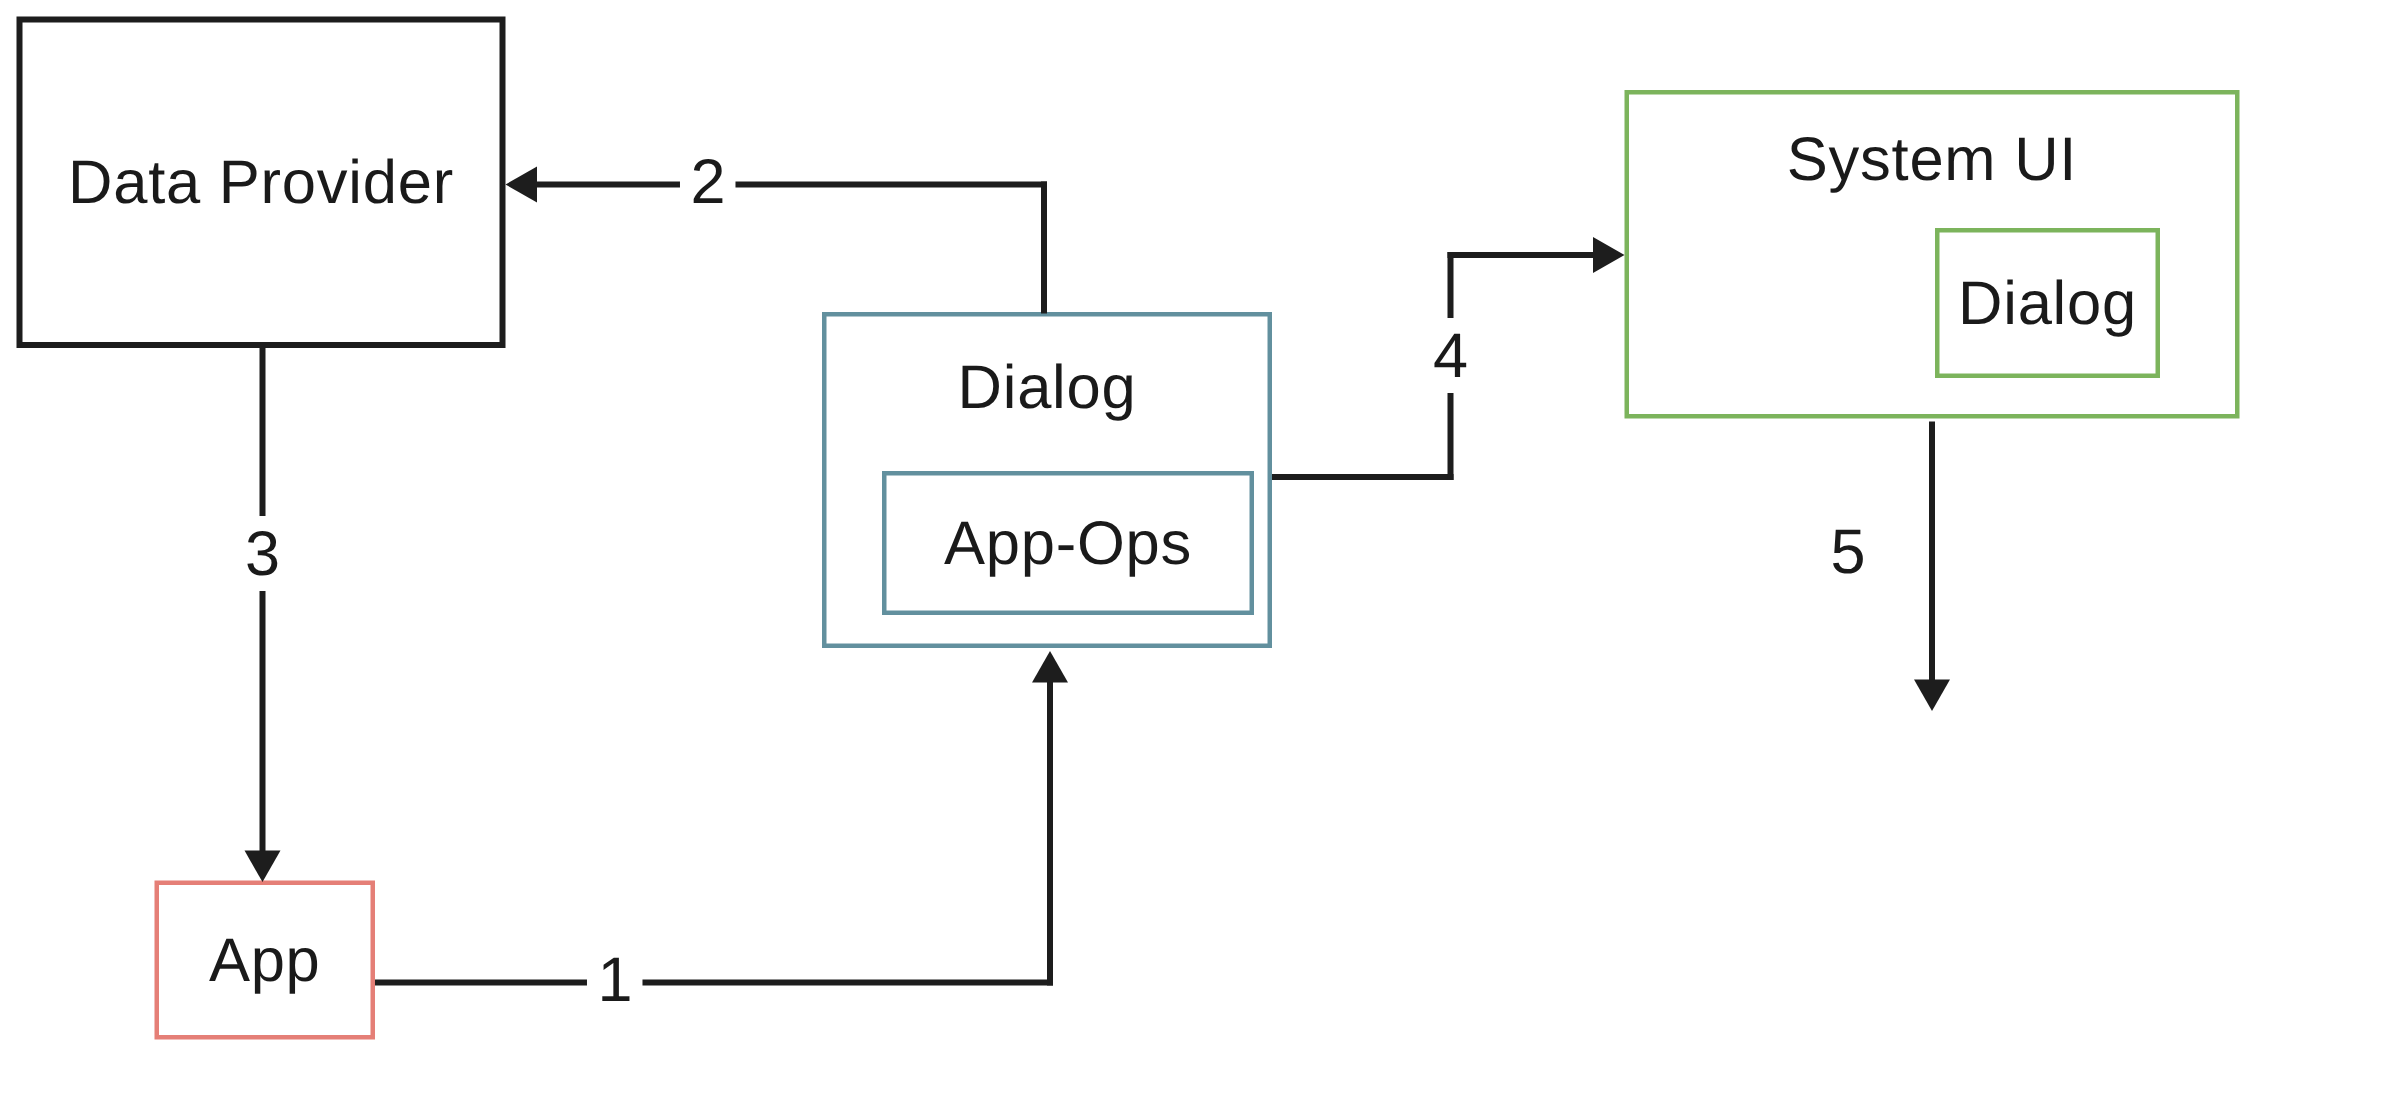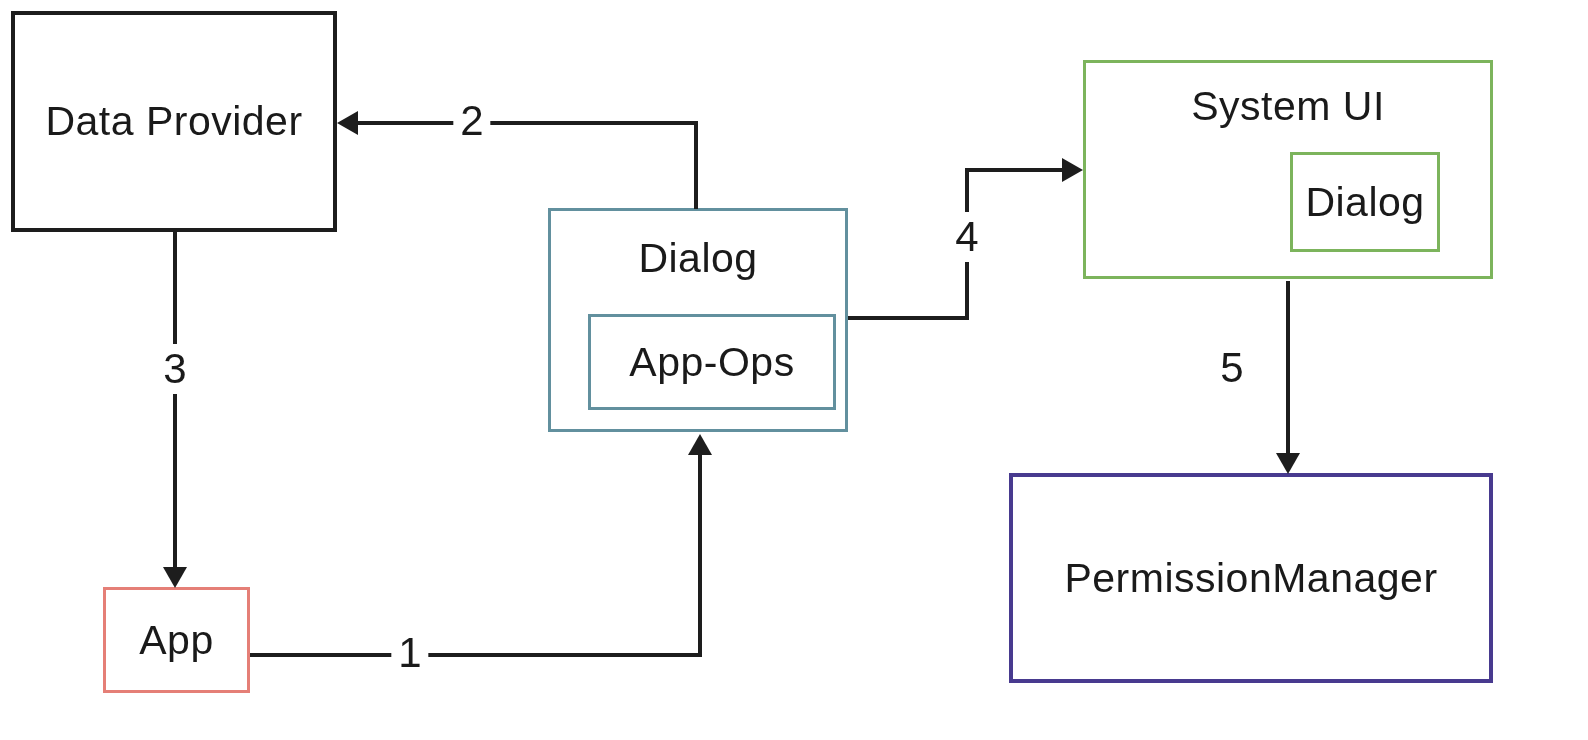--- a/index.html
+++ b/index.html
@@ -135,23 +135,20 @@
     <span class="lbl top-lbl">System UI</span>
     <div class="node box-dialog center-lbl">
       <span class="lbl">Dialog</span>
     </div>
   </div>
 
   <div class="node box-app center-lbl">
     <span class="lbl">App</span>
   </div>
 
-  <div class="node box-permission center-lbl">
-    <span class="lbl">PermissionManager</span>
-  </div>
 
   <div class="seg e1-h"></div>
   <div class="seg e1-v"></div>
   <div class="head head-up e1-head"></div>
   <span class="edge-label lbl-1">1</span>
 
   <div class="seg e2-h"></div>
   <div class="seg e2-v"></div>
   <div class="head head-left e2-head"></div>
   <span class="edge-label lbl-2">2</span>

